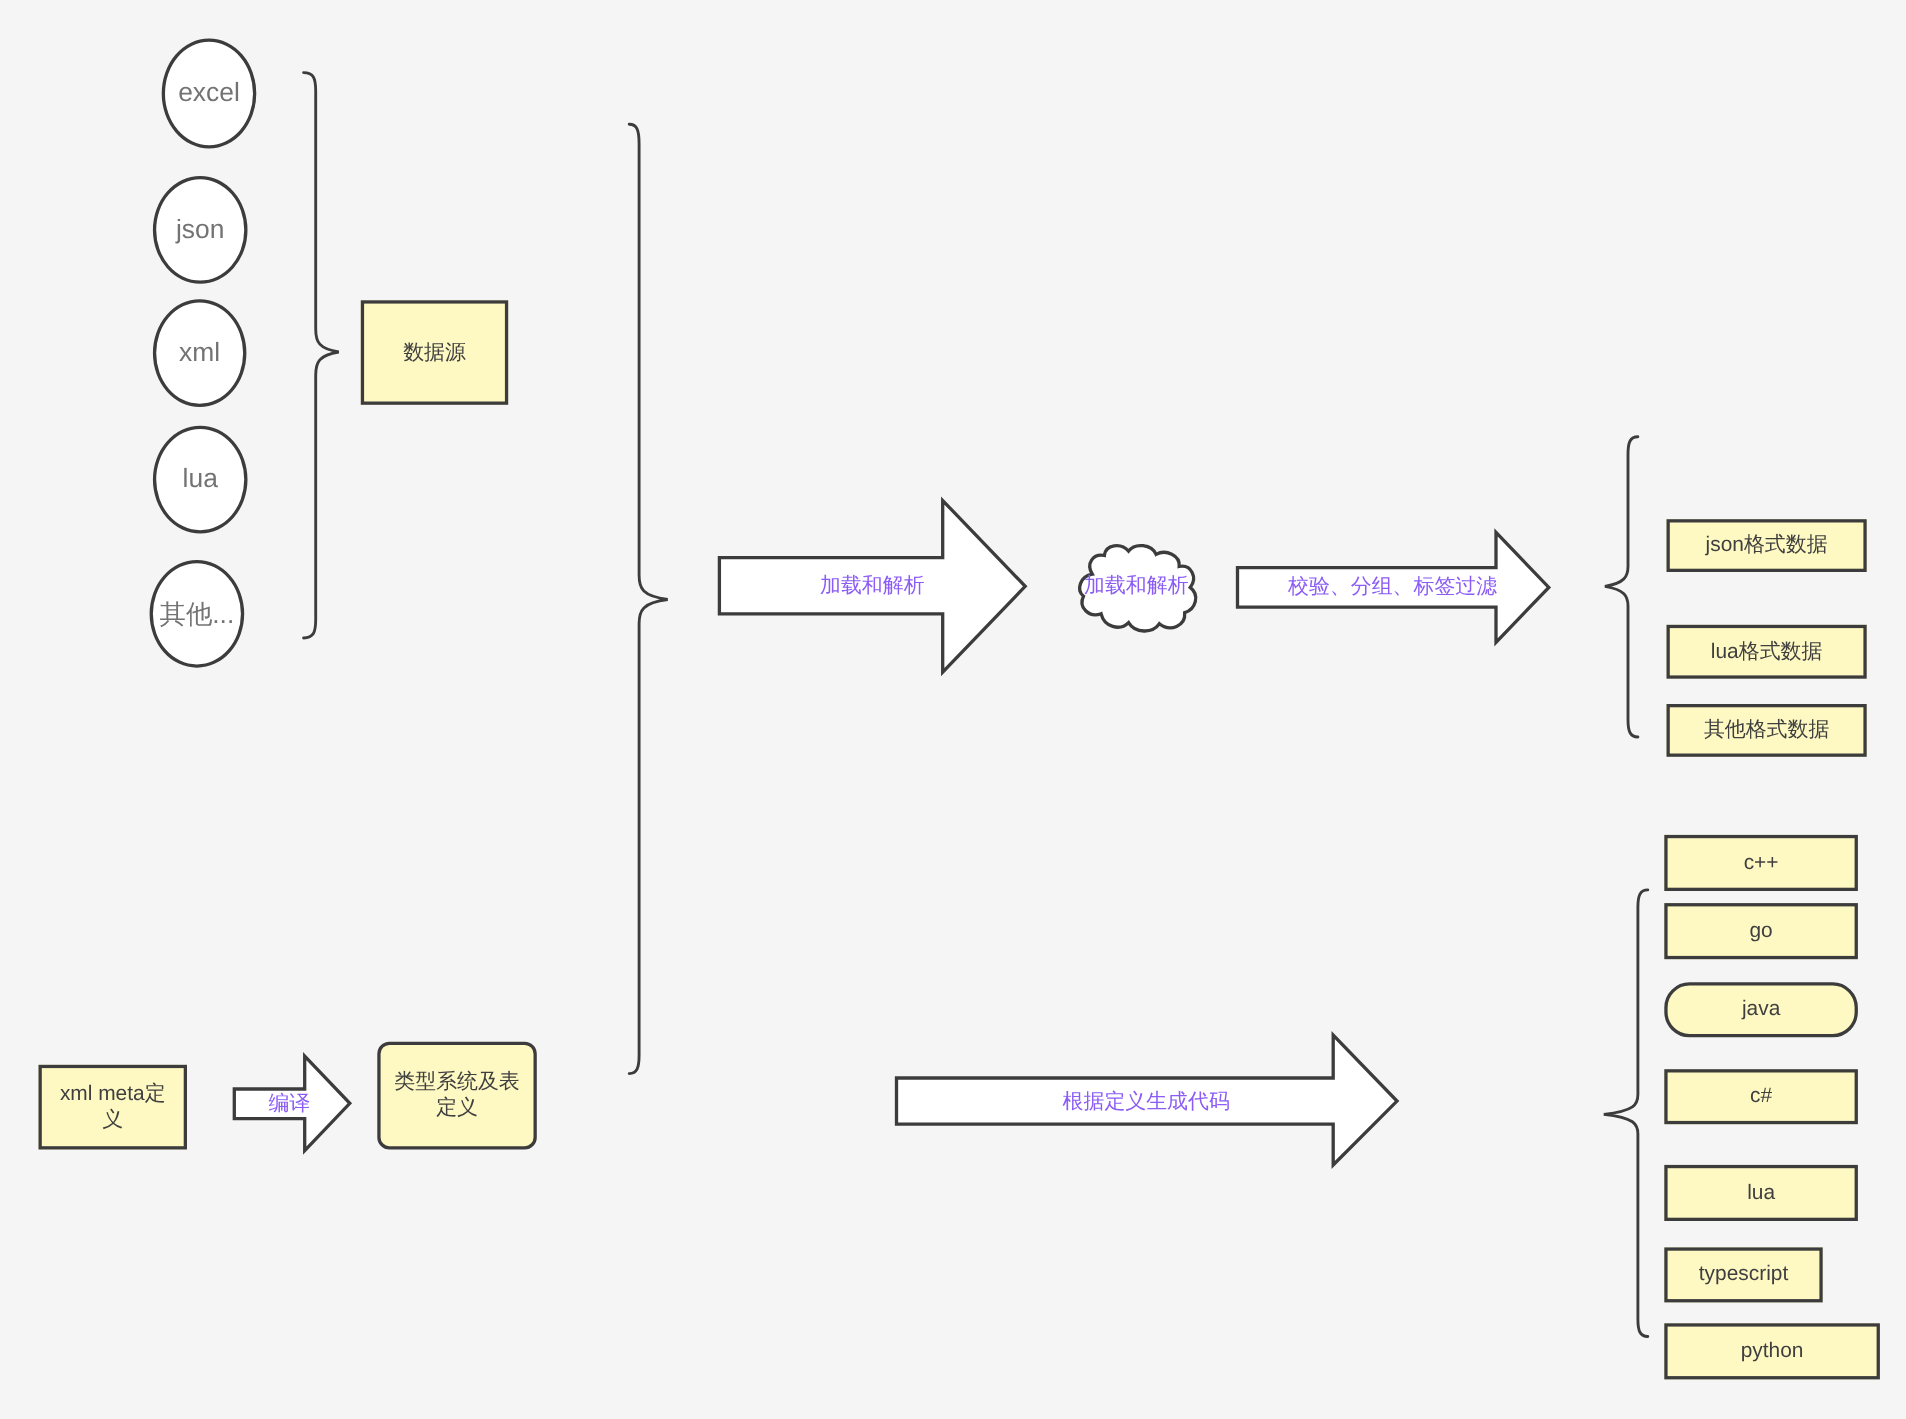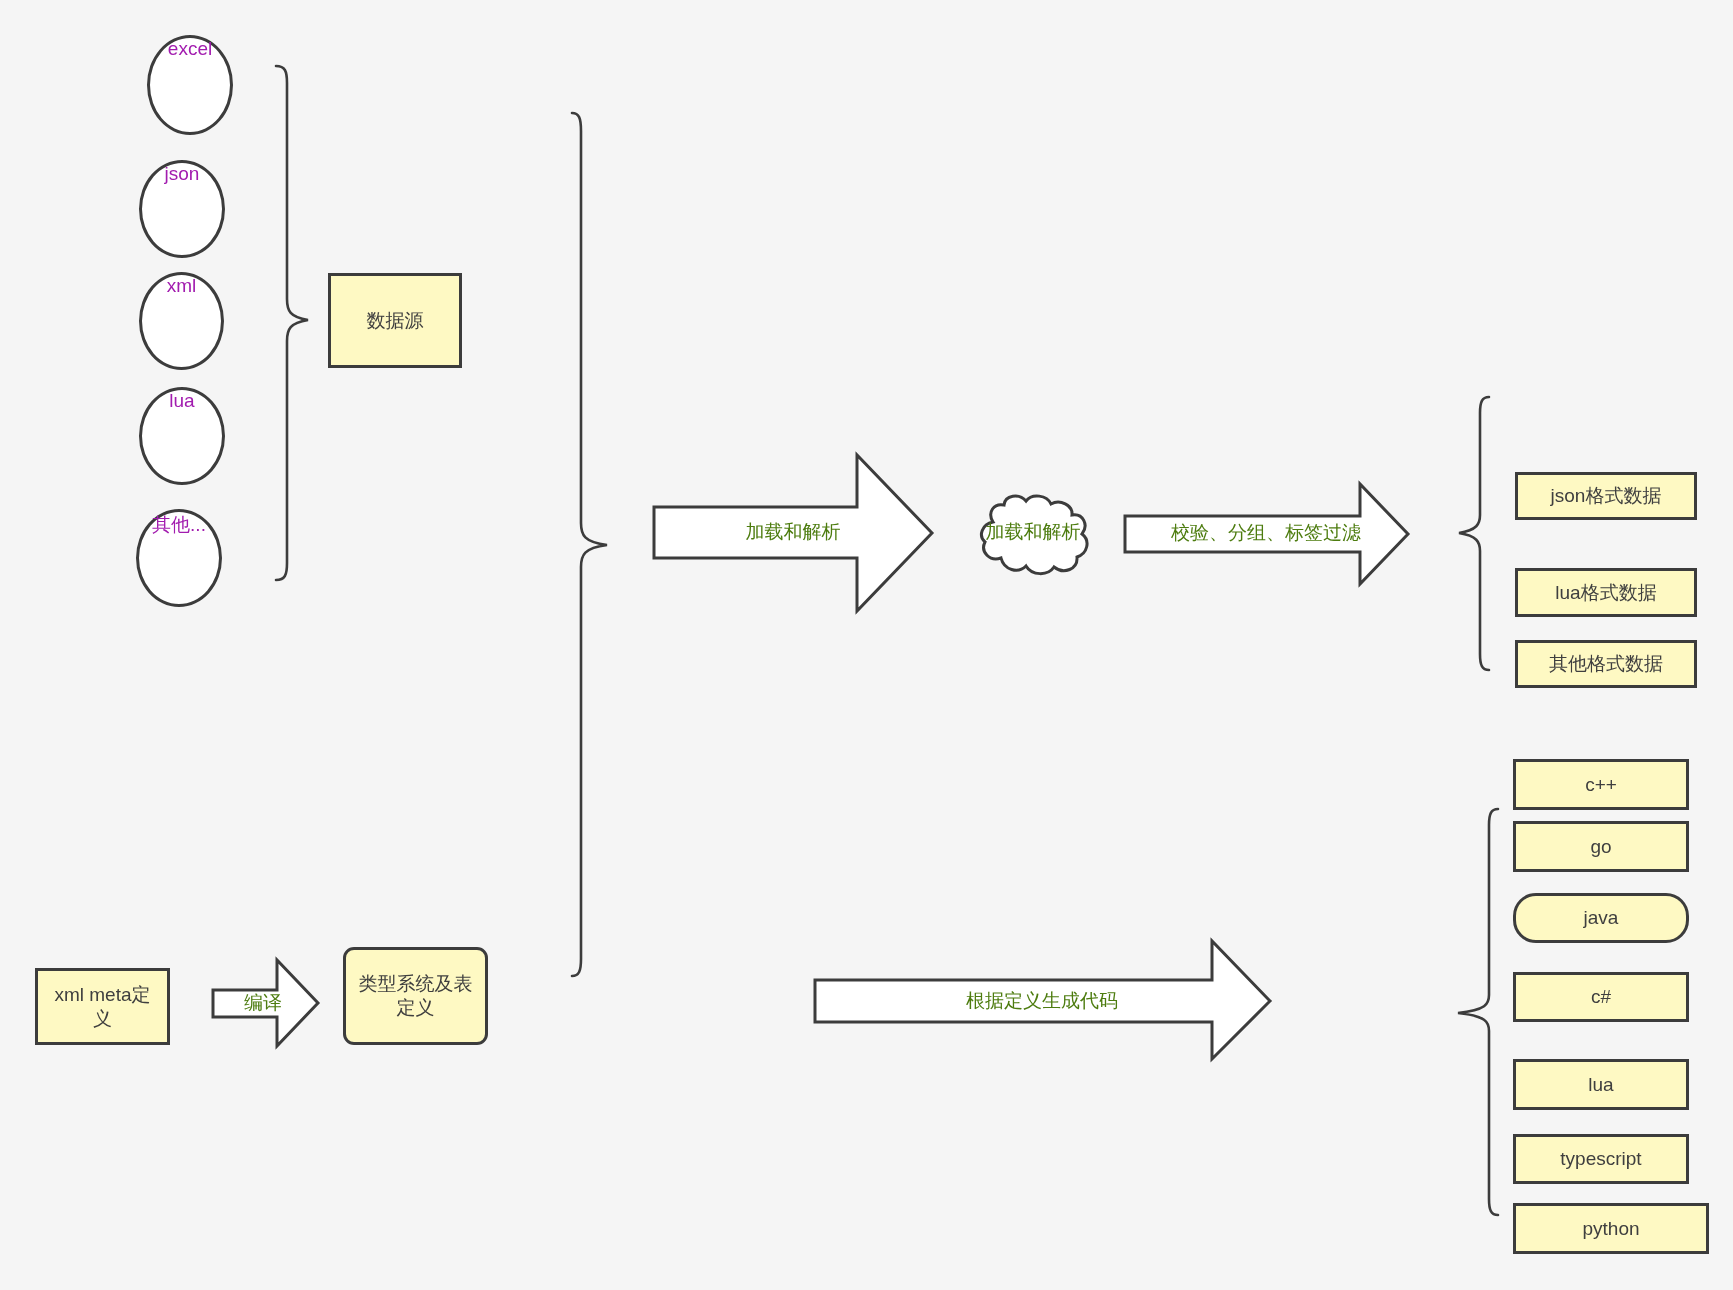--- a/index.html
+++ b/index.html
@@ -4,24 +4,24 @@
 <style>
   html,body{margin:0;padding:0;}
   body{background:#e9e9e9;font-family:"Liberation Sans","DejaVu Sans",sans-serif;}
   #stage{position:relative;width:1733px;height:1290px;background:#f5f5f5;overflow:hidden;color:#3f3f3f;}
   #shapes{position:absolute;left:0;top:0;width:1733px;height:1290px;}
   .box{position:absolute;box-sizing:border-box;background:#fef9c3;border:3px solid #3c3c3c;
        display:flex;align-items:center;justify-content:center;text-align:center;
        font-size:19px;line-height:1.25;color:#3f3f3f;}
   .rounded{border-radius:11px;}
   .ellipse{position:absolute;box-sizing:border-box;background:#ffffff;border:3px solid #3c3c3c;
-       border-radius:50%;display:flex;justify-content:center;
-       font-size:19px;color:#a21caf;}
+       border-radius:50%;display:flex;align-items:center;justify-content:center;
+       font-size:24px;color:#737373;}
   .lbl{position:absolute;transform:translate(-50%,-50%);white-space:nowrap;
-       font-size:19px;color:#4d7c0f;text-align:center;}
+       font-size:19px;color:#8b5cf6;text-align:center;}
   .shape-stroke{fill:#ffffff;stroke:#3c3c3c;stroke-width:3;}
   .brace{fill:none;stroke:#3c3c3c;stroke-width:2.6;stroke-linecap:round;}
 </style>
 </head>
 <body>
 
 <div id="stage">
 
   <svg id="shapes" viewBox="0 0 1733 1290" xmlns="http://www.w3.org/2000/svg">
 
@@ -95,20 +95,20 @@
   </div>
   <div class="box" style="left:1513px;top:893px;width:176px;height:50px;border-radius:23px;">
     <span>java</span>
   </div>
   <div class="box" style="left:1513px;top:972px;width:176px;height:50px;">
     <span>c#</span>
   </div>
   <div class="box" style="left:1513px;top:1059px;width:176px;height:51px;">
     <span>lua</span>
   </div>
-  <div class="box" style="left:1513px;top:1134px;width:176px;height:50px;">
+  <div class="box" style="left:1513px;top:1134px;width:144px;height:50px;">
     <span>typescript</span>
   </div>
   <div class="box" style="left:1513px;top:1203px;width:196px;height:51px;">
     <span>python</span>
   </div>
 
 </div>
 
 </body></html>

